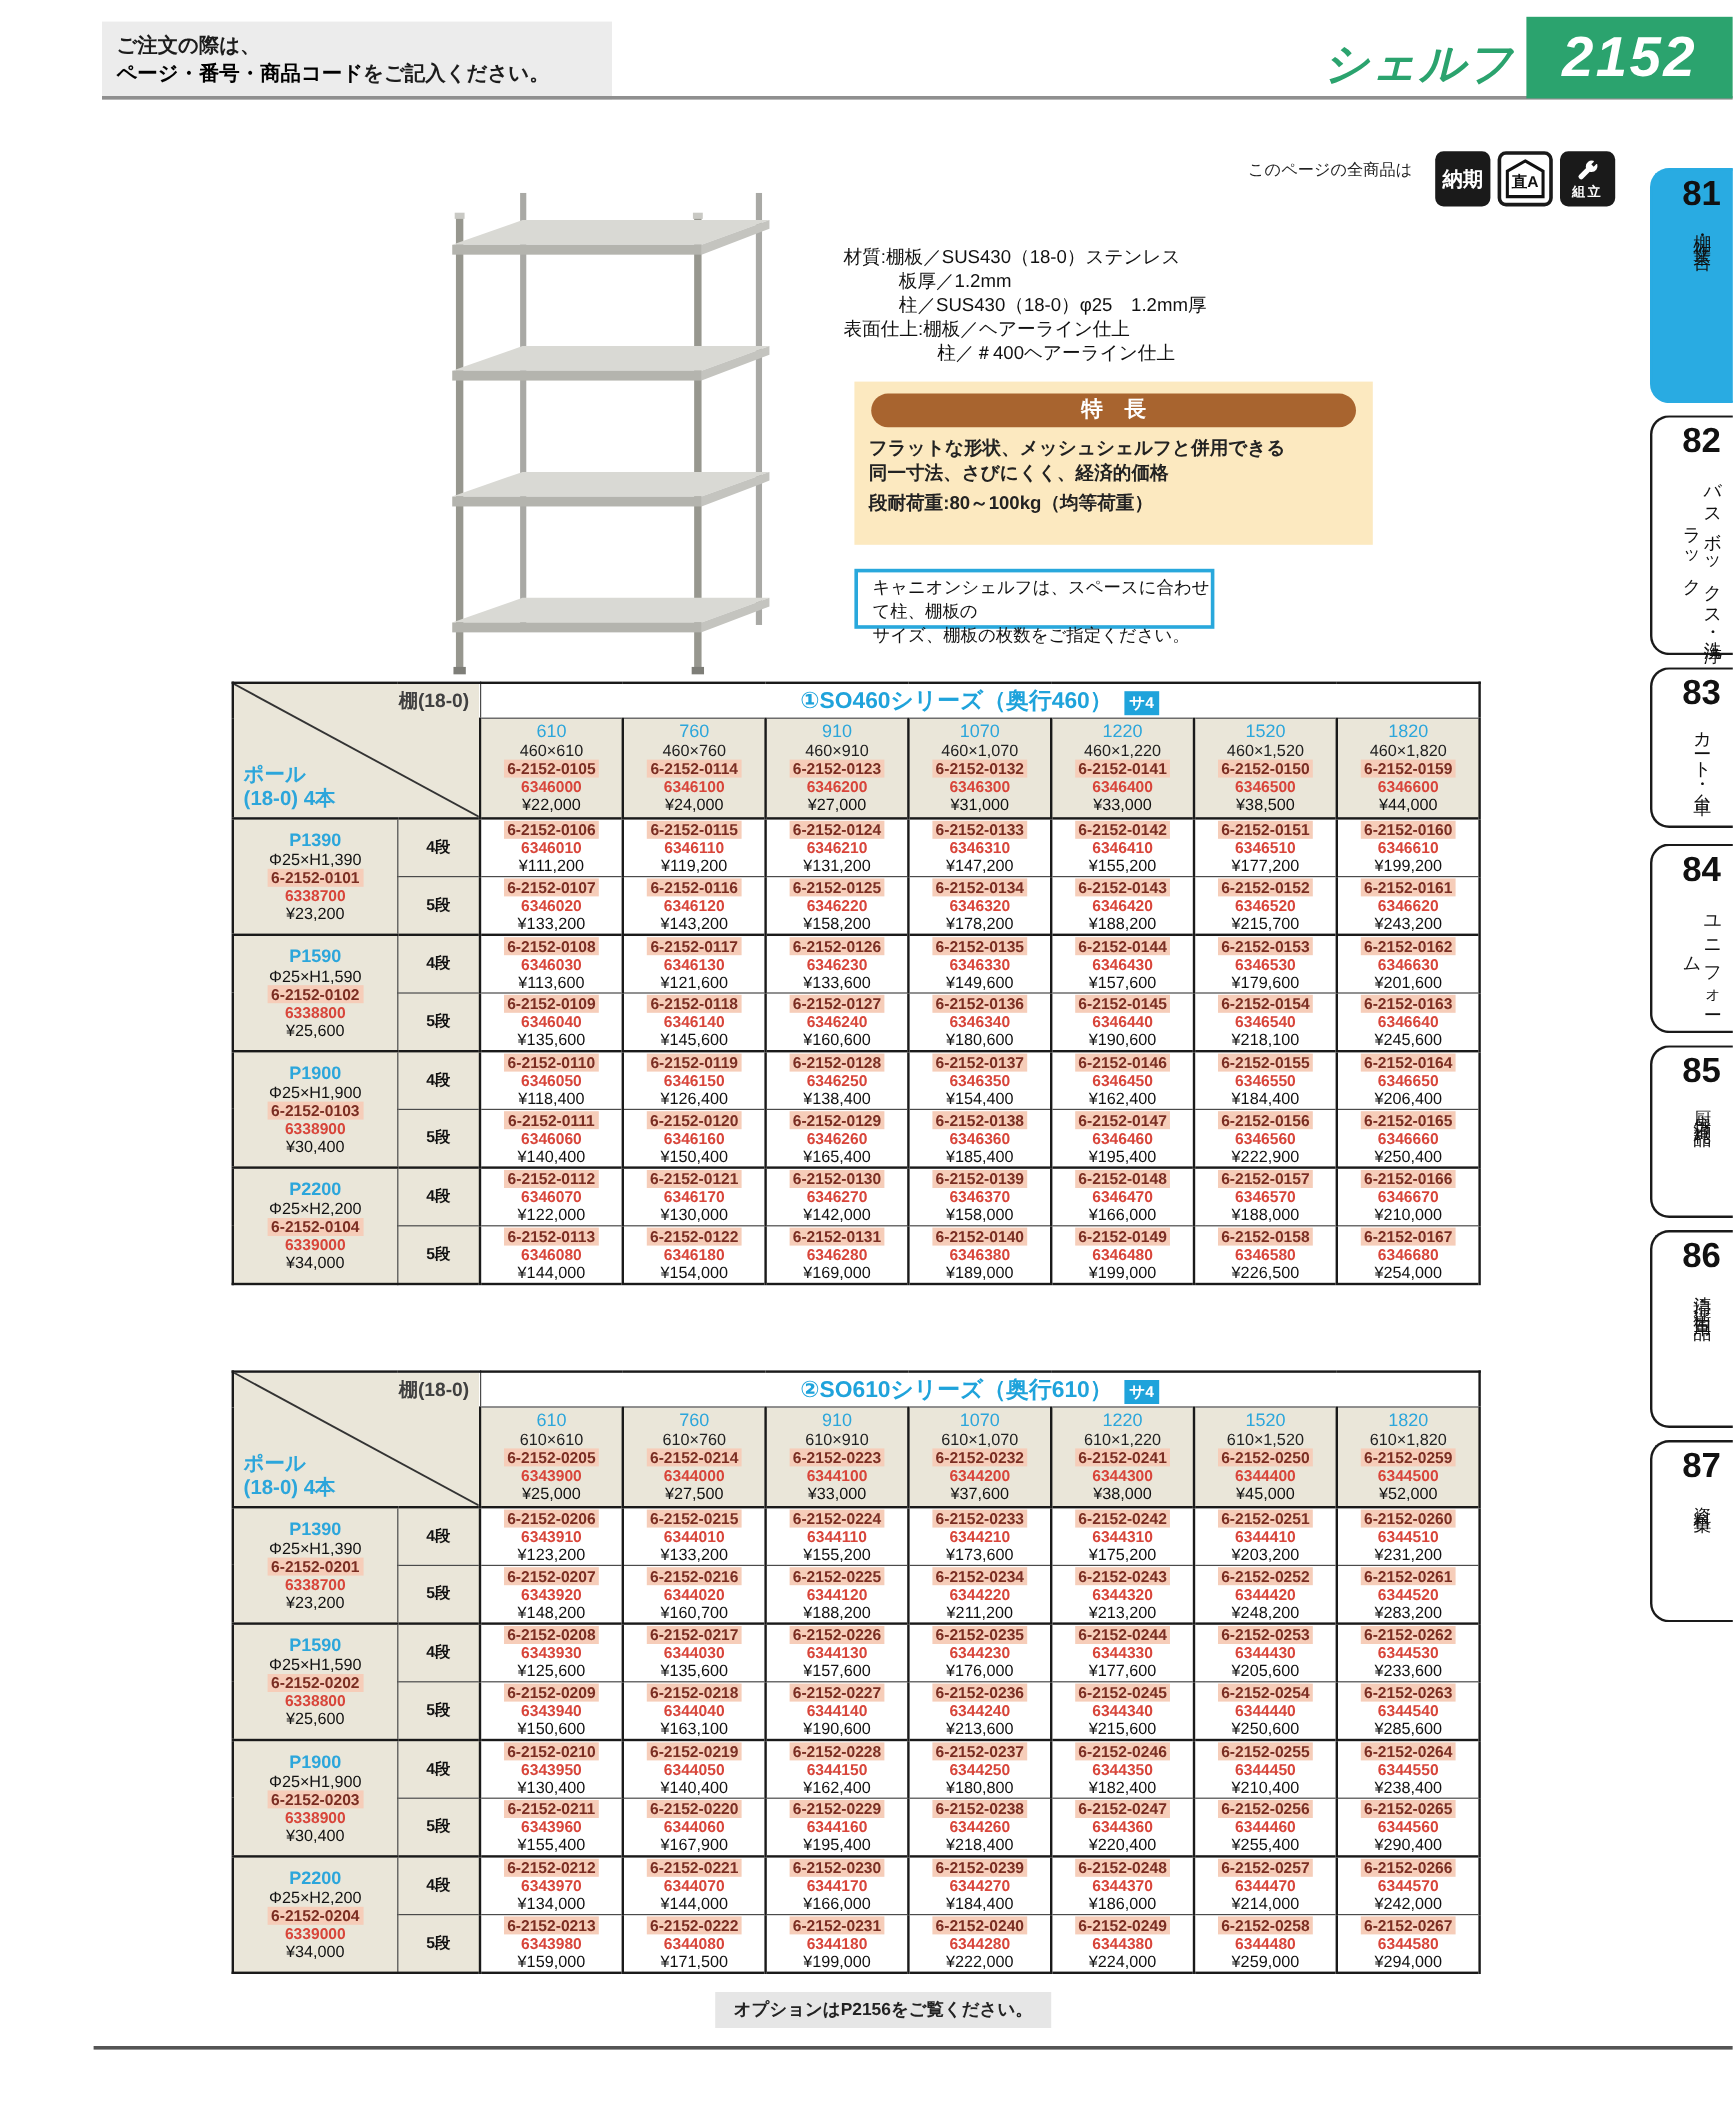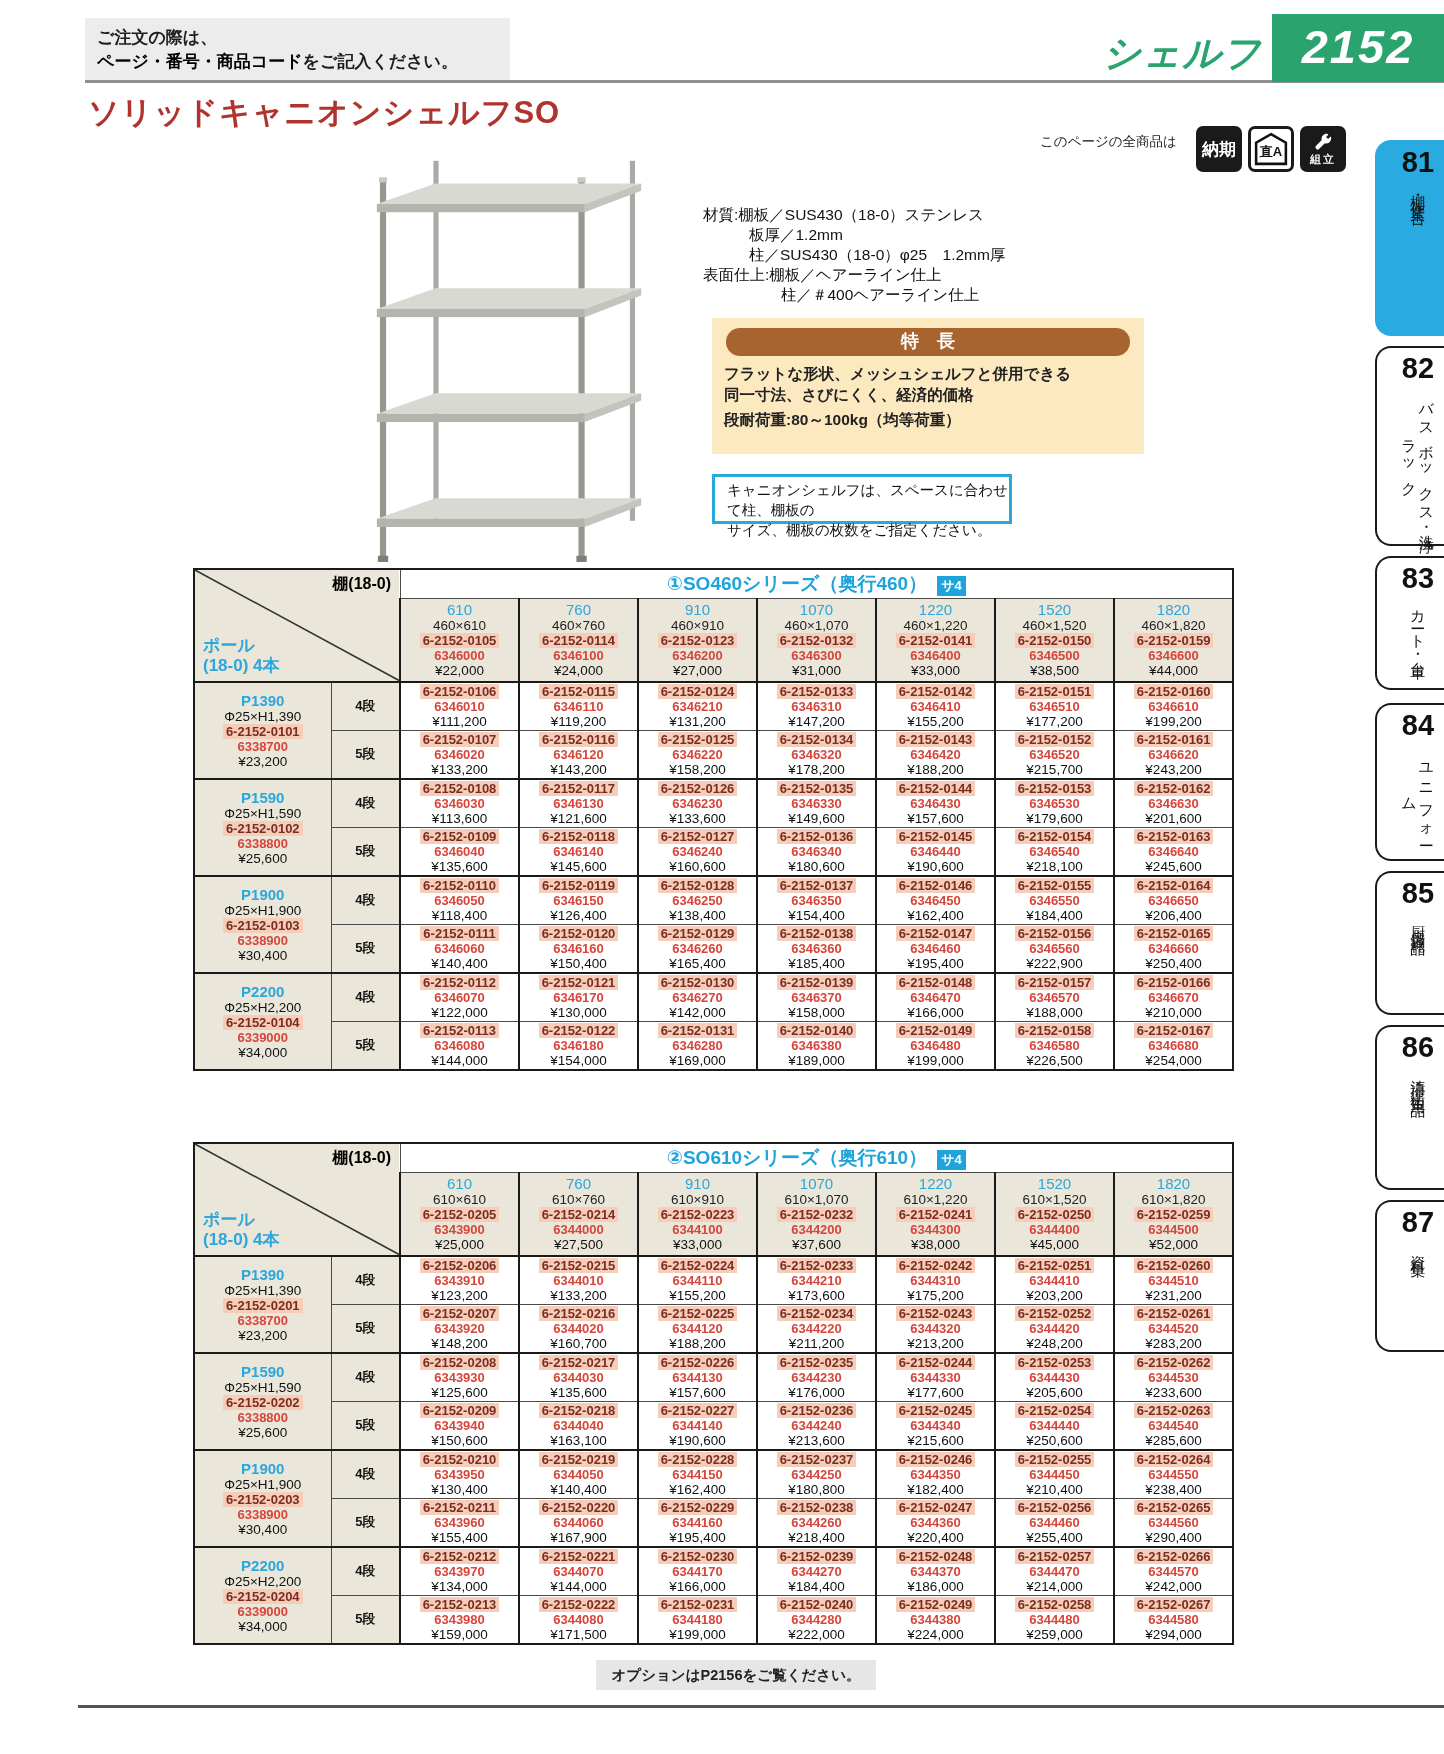--- a/index.html
+++ b/index.html
@@ -62,21 +62,21 @@
   .ptable .colhead { height:83px; background:#eae6d9; }
   .ptable tr.dr td { height:44px; }
   .ptable.compact tr.dr td { height:40px; }
   .sz { color:#2ca6db; font-size:15px; }
   .dim { font-size:13.5px; color:#222; }
   .code span { display:inline-block; background:#f6cdb9; color:#7a2d22; font-weight:bold; font-size:13px; padding:0 3px; line-height:15px; }
   .item { color:#d8453a; font-weight:bold; font-size:13px; }
   .price { color:#111; font-size:13.5px; }
   .corner { background:#eae6d9; position:relative; padding:0; }
   .corner svg.diag { position:absolute; inset:0; width:100%; height:100%; }
-  .c-top { position:absolute; top:4px; right:8px; color:#000000; font-size:16px; font-weight:bold;text-align:right; }
+  .c-top { position:absolute; top:4px; right:8px; color:#404040; font-size:16px; font-weight:bold;text-align:right; }
   .c-bot { position:absolute; bottom:5px; left:8px; color:#2ca6db; font-size:17px; font-weight:bold; text-align:left; line-height:1.15; }
   .pole { background:#eae6d9; }
   .pname { color:#2ca6db; font-size:15px; font-weight:bold; }
   .pspec { font-size:13.5px; }
   .tier { background:#eae6d9; color:#2ca6db; font-size:16px; font-weight:bold; }
 
   
   .options-box { position:absolute; left:596px; top:1660px; width:280px; height:30px; background:#e6e6e6;
     text-align:center; line-height:30px; font-size:14.5px; font-weight:bold; color:#222; }
   .footer-rule { position:absolute; left:78px; top:1705px; width:1366px; height:3px; background:#555; }
@@ -96,21 +96,20 @@
 <div id="page">
 
   <div class="order-box">
     <div>ご注文の際は、</div>
     <div><span class="red">ページ・番号・商品コード</span><span>をご記入ください。</span></div>
   </div>
   <div class="header-rule"></div>
   <div class="brand">シェルフ</div>
   <div class="pagenum">2152</div>
 
-  <div class="product-title">ソリッドキャニオンシェルフSO</div>
 
   <div class="photo">
     <svg viewBox="0 0 320 420" width="330" height="432">
       <g stroke="none">
 
         <rect x="105" y="28" width="5" height="350" fill="#a9a9a5"></rect>
         <rect x="296" y="28" width="5" height="350" fill="#a9a9a5"></rect>
 
         <rect x="53" y="48" width="6" height="368" fill="#97978f"></rect>
         <rect x="246" y="48" width="6" height="368" fill="#97978f"></rect>

